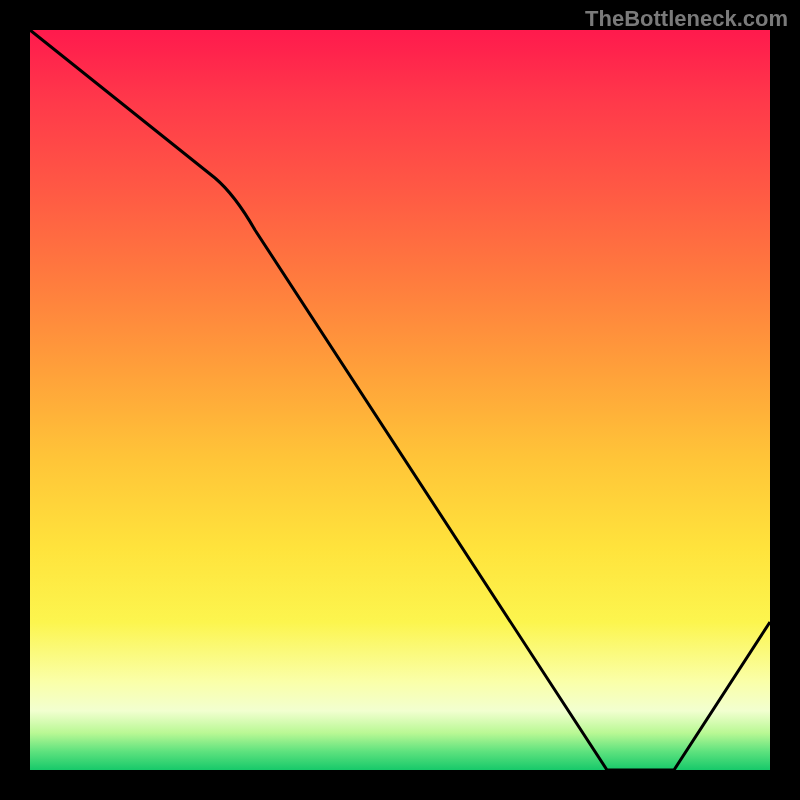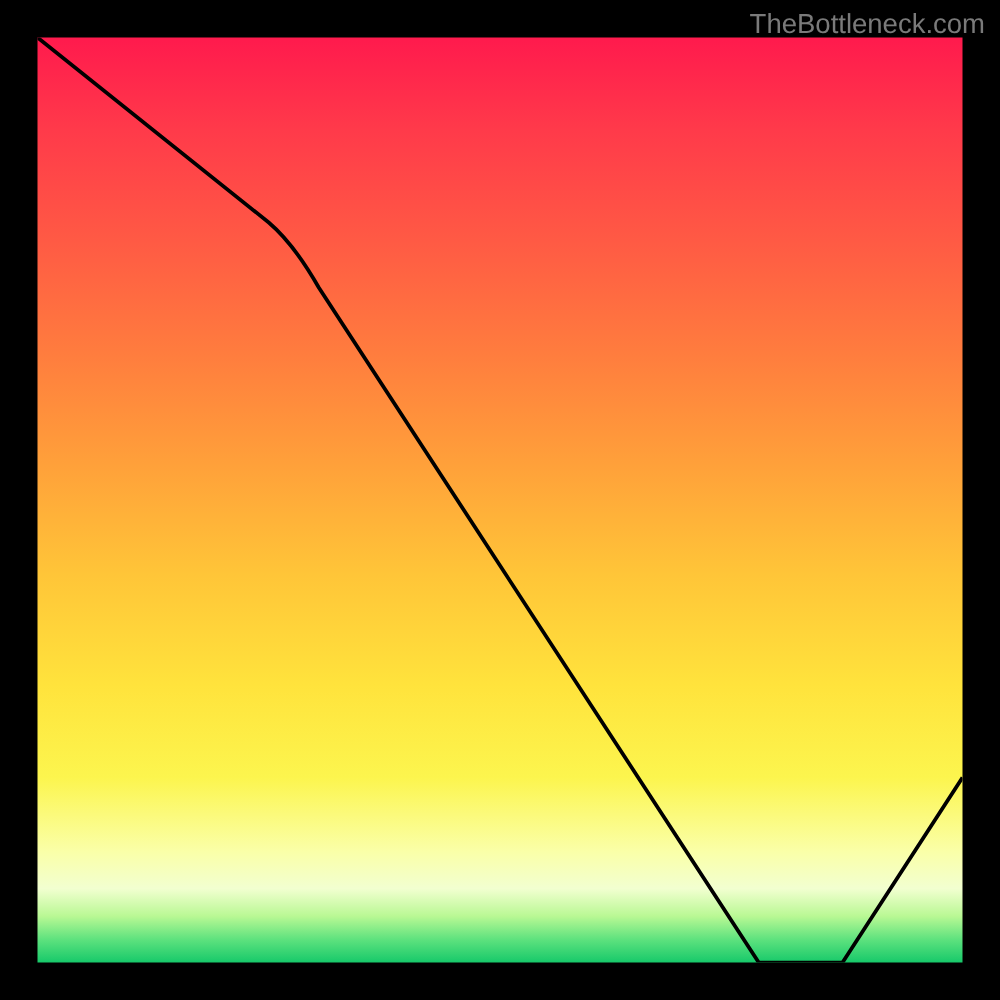--- a/index.html
+++ b/index.html
@@ -10,21 +10,21 @@
     background: #000;
     position: relative;
     font-family: Arial, sans-serif;
   }
   .attribution {
     position: absolute;
     top: 6px;
     right: 12px;
     color: #7a7a7a;
     font-size: 22px;
-    font-weight: 400;
+    font-weight: 700;
   }
   .plot-area {
     position: absolute;
     left: 30px;
     top: 30px;
     width: 740px;
     height: 740px;
   }
   .gradient-bg {
     width: 100%;

